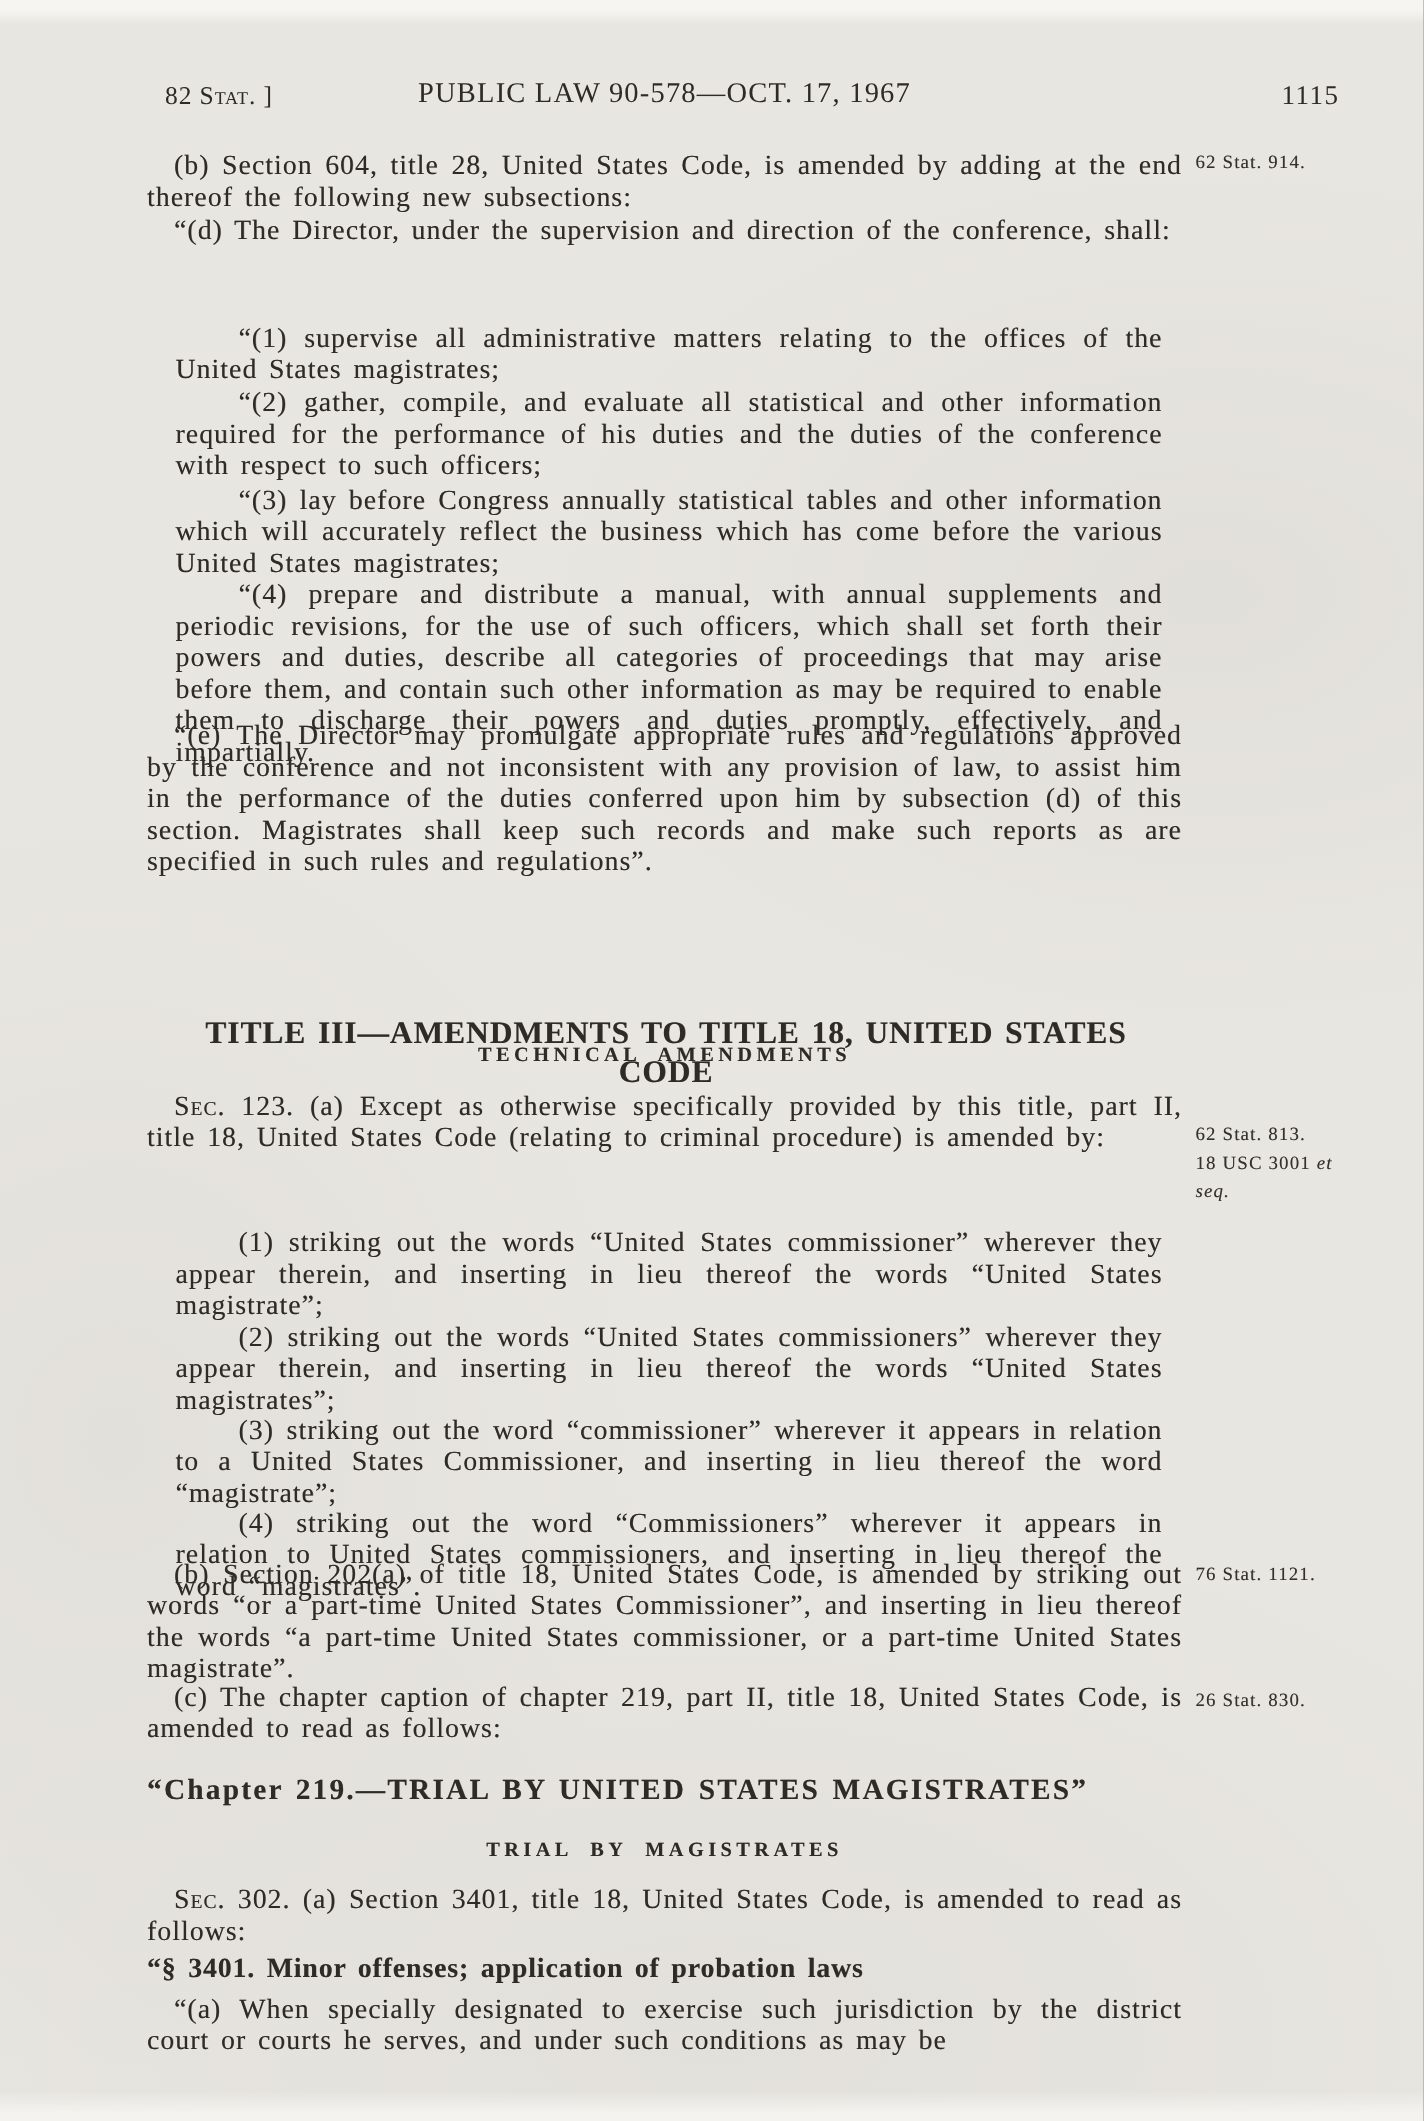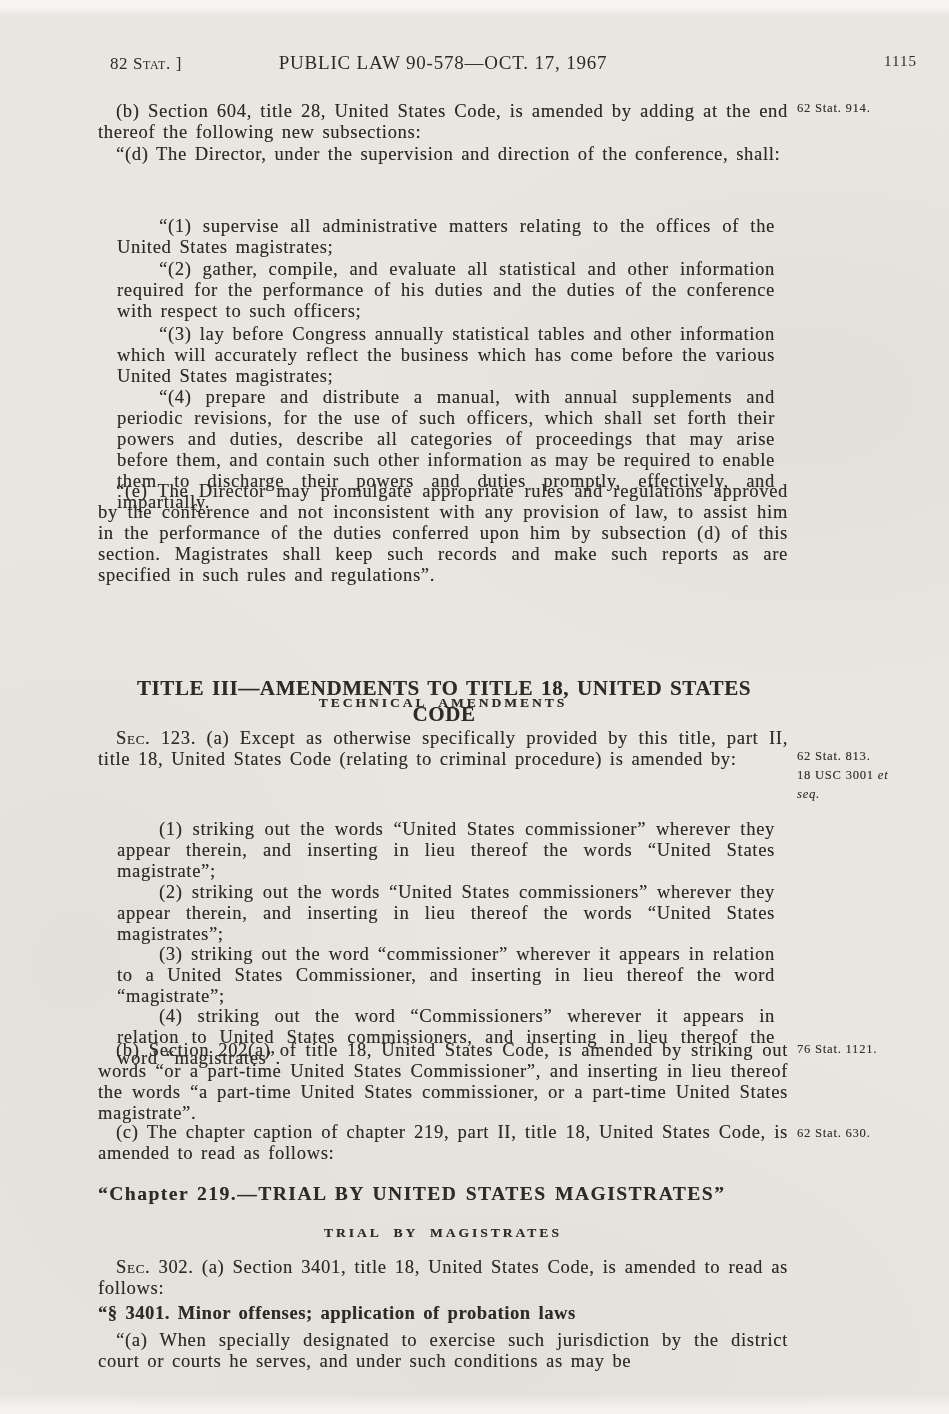--- a/index.html
+++ b/index.html
@@ -22,21 +22,21 @@
   }
   .edge-bottom {
     position:absolute; bottom:0; left:0; right:0; height:20px;
     background:linear-gradient(rgba(245,244,240,0), #f4f3ef 75%);
   }
 
   
   .hdr { position:absolute; top:52px; left:0; width:100%; }
   .hdr .stat  { position:absolute; left:110px; top:2px; font-size:17px; letter-spacing:0.6px; }
   .hdr .title { position:absolute; left:98px; width:690px; text-align:center; font-size:19px; letter-spacing:0.8px; }
-  .hdr .pnum  { position:absolute; right:32px; top:1px; font-size:15px; letter-spacing:1px;margin-left:24px; }
+  .hdr .pnum  { position:absolute; right:56px; top:1px; font-size:18px; letter-spacing:1px;margin-left:24px; }
 
   .sc { font-variant:small-caps; }
 
   
   .blk {
     position:absolute; margin:0;
     font-size:18.5px; line-height:21px;
     letter-spacing:0.7px; word-spacing:2.5px;
     text-align:justify;
     text-shadow:0.2px 0.2px 0.4px rgba(46,42,37,0.45);
@@ -118,15 +118,15 @@
   <aside>
     <div class="note" style="top:99px">62 Stat. 914.</div>
 
     <div class="note" style="top:747px">
       <div>62 Stat. 813.</div>
       <div><span>18 USC 3001</span> <i>et</i></div>
       <div><i>seq.</i></div>
     </div>
 
     <div class="note" style="top:1040px">76 Stat. 1121.</div>
-    <div class="note" style="top:1124px">62 Stat. 630.</div>
+    <div class="note" style="top:1124px">26 Stat. 830.</div>
   </aside>
 </div>
 
 </body></html>

